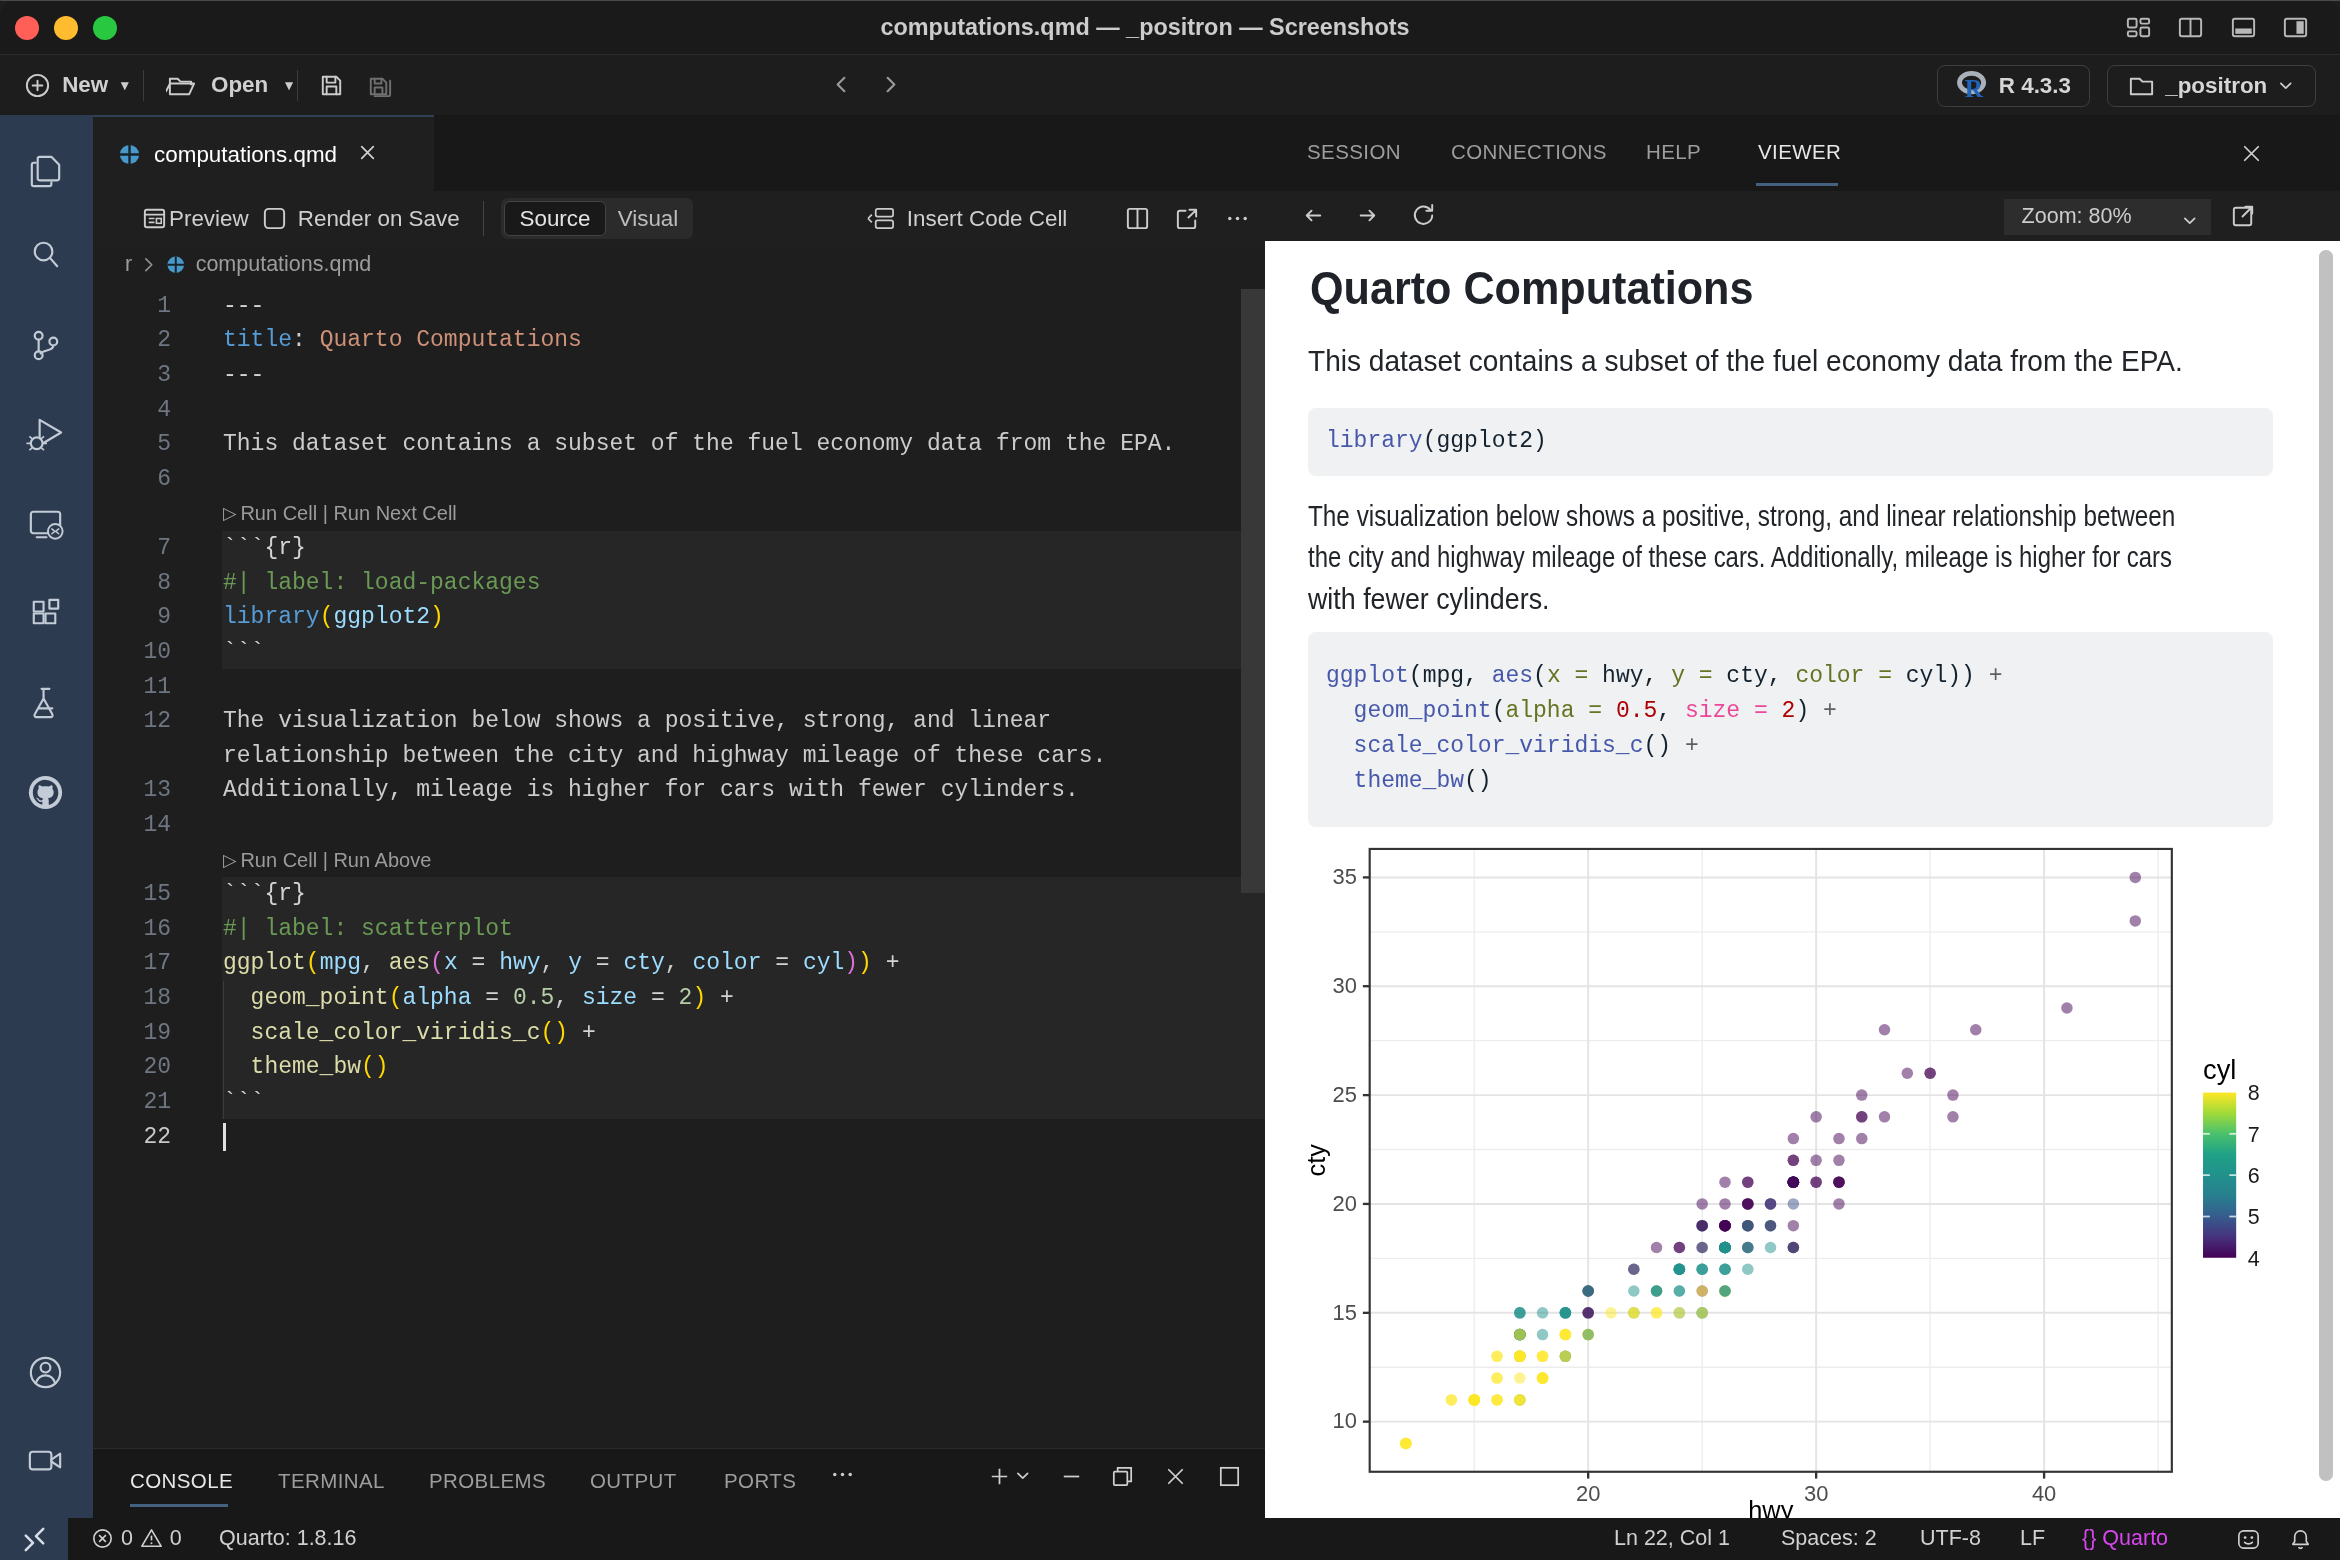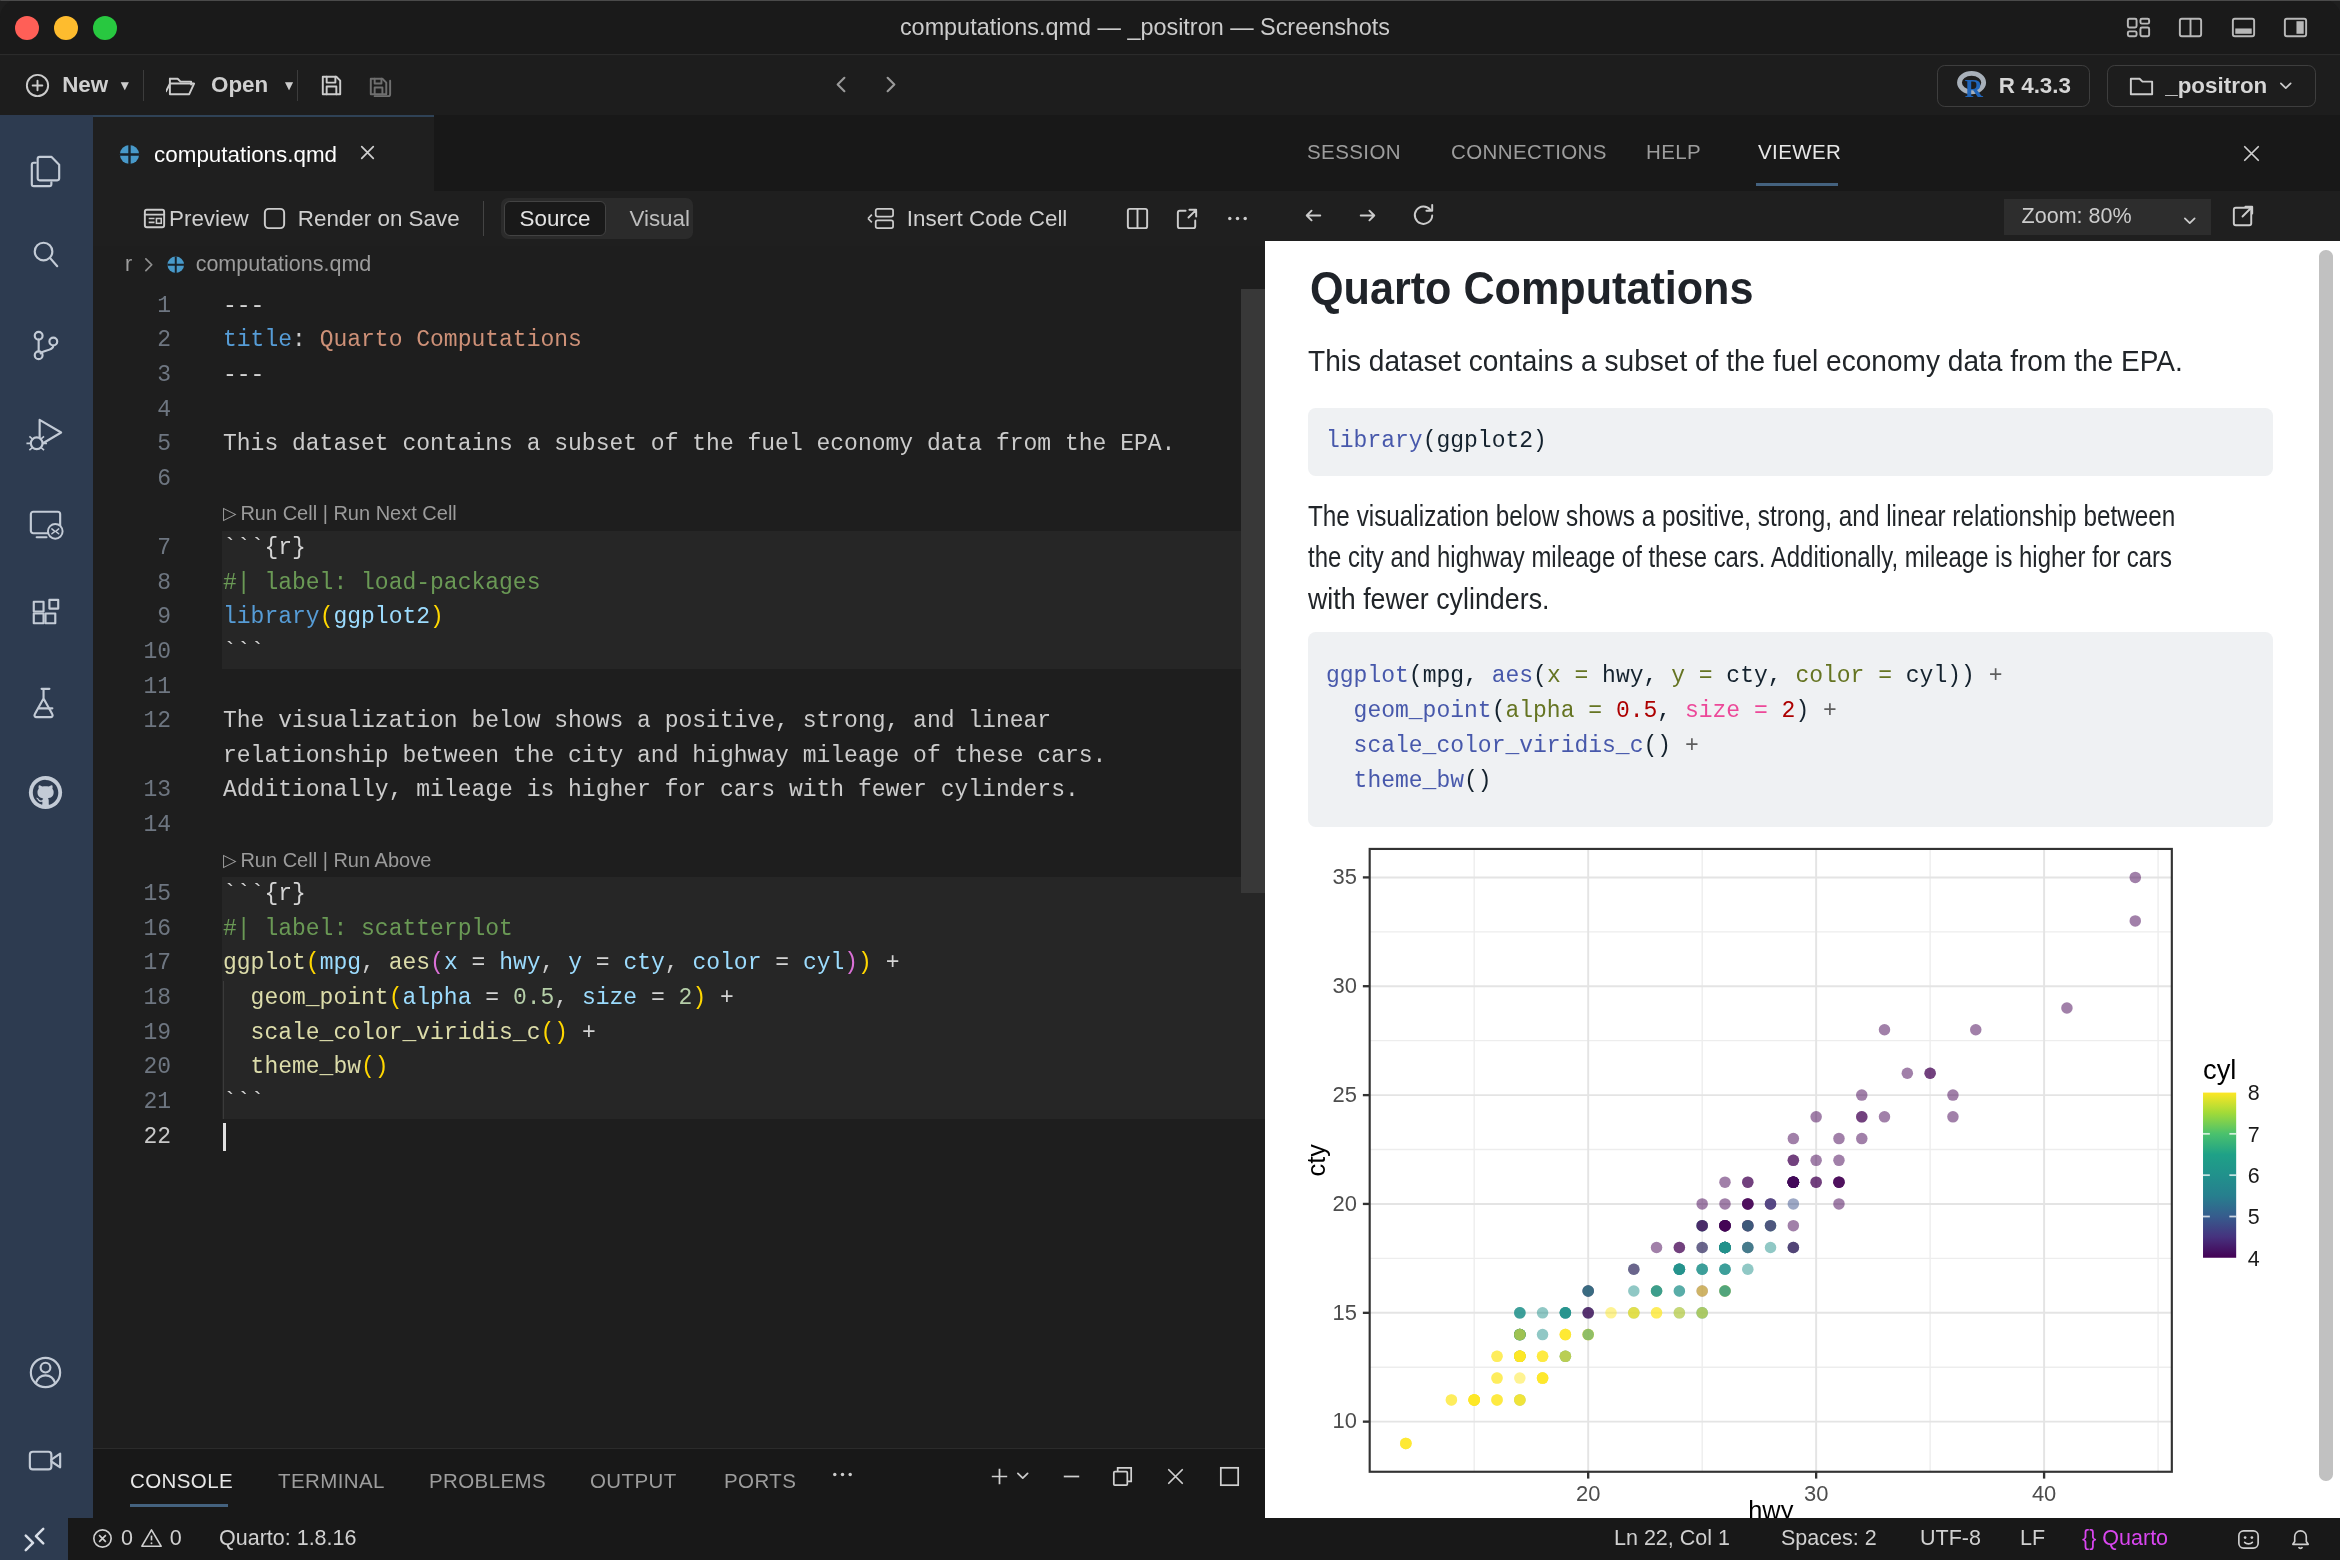--- a/index.html
+++ b/index.html
@@ -12,21 +12,21 @@
 .vtab { color:#9d9d9d; font-size:20.5px; letter-spacing:0.4px; }
 .flexc { display:flex; align-items:center; }
 </style></head>
 <body>
 
 <div class="abs" style="left:0;top:0;width:2341px;height:55px;background:#1a1a1a;border-bottom:1px solid #2b2b2b;border-radius:17.6px 17.6px 0 0">
   <div class="abs" style="left:0;top:0;width:2341px;height:1px;background:#4a4a4a;border-radius:17.6px 17.6px 0 0"></div>
   <div class="abs" style="left:15px;top:16px;width:24.4px;height:24.4px;border-radius:50%;background:#ff5f57"></div>
   <div class="abs" style="left:54px;top:16px;width:24.4px;height:24.4px;border-radius:50%;background:#febc2e"></div>
   <div class="abs" style="left:93px;top:16px;width:24.4px;height:24.4px;border-radius:50%;background:#28c840"></div>
-  <div class="abs" style="left:0;right:51px;top:13.7px;text-align:center;color:#cccccc;font-size:23.4px;font-weight:normal">computations.qmd — _positron — Screenshots</div>
+  <div class="abs" style="left:0;right:51px;top:13.7px;text-align:center;color:#cccccc;font-size:23.4px;font-weight:bold">computations.qmd — _positron — Screenshots</div>
   <div class="abs flexc" style="right:31px;top:12.7px">
       <span style="margin-left:23.4px"><svg width="29" height="29" viewBox="0 0 30 30" fill="none" class="">
           <rect x="4" y="6" width="9" height="9" rx="1.5" stroke="#b8b8b8" stroke-width="2" fill="none"></rect>
           <rect x="17" y="6" width="9" height="5" rx="1.5" stroke="#b8b8b8" stroke-width="2" fill="none"></rect>
           <rect x="17" y="15" width="9" height="9" rx="1.5" stroke="#b8b8b8" stroke-width="2" fill="none"></rect>
           <rect x="4" y="19" width="9" height="5" rx="1.5" stroke="#b8b8b8" stroke-width="2" fill="none"></rect>
         </svg></span>
       <span style="margin-left:23.4px"><svg width="29" height="29" viewBox="0 0 30 30" fill="none" class="">
           <rect x="4" y="6" width="22" height="18" rx="2" stroke="#b8b8b8" stroke-width="2" fill="none"></rect>
           <path d="M15 6 v18" stroke="#b8b8b8" stroke-width="2" fill="none"></path>
@@ -174,21 +174,21 @@
     </div>
   <div class="abs flexc" style="left:168px;top:90px;gap:9.8px">
       <svg width="27" height="27" viewBox="0 0 28 28" fill="none" class="">
         <rect x="4" y="4" width="20" height="20" rx="4" stroke="#cccccc" stroke-width="2" stroke-linecap="round" stroke-linejoin="round" fill="none"></rect>
       </svg>
       <span class="tbtxt">Render on Save</span>
     </div>
   <div class="abs" style="left:390px;top:86px;width:1px;height:35px;background:#444"></div>
   <div class="abs" style="left:408px;top:83px;width:192px;height:41px;background:#2b2b2b;border-radius:6.8px"></div>
   <div class="abs" style="left:411px;top:86px;width:102px;height:35px;background:#191919;border:1px solid #434343;border-radius:5.9px;color:#e3e3e3;font-size:22.4px;text-align:center;line-height:33px">Source</div>
-  <div class="abs" style="left:513px;top:86px;width:84px;height:35px;color:#bdbdbd;font-size:22.4px;text-align:right;line-height:35px">Visual</div>
+  <div class="abs" style="left:513px;top:86px;width:84px;height:35px;color:#bdbdbd;font-size:22.4px;text-align:center;line-height:35px">Visual</div>
   <div class="abs flexc" style="left:773px;top:90px;gap:9.8px">
       <svg width="31" height="27" viewBox="0 0 32 28" fill="none" class="">
         <path d="M2 14 L6 10 M2 14 L6 18" stroke="#cccccc" stroke-width="1.8" fill="none"></path>
         <rect x="10" y="4" width="18" height="8" rx="2" stroke="#cccccc" stroke-width="1.8" fill="none"></rect>
         <rect x="10" y="16" width="18" height="8" rx="2" stroke="#cccccc" stroke-width="1.8" fill="none"></rect>
       </svg>
       <span class="tbtxt">Insert Code Cell</span>
     </div>
   <div class="abs" style="left:1031px;top:90px"><svg width="27" height="27" viewBox="0 0 28 28" fill="none" class="">
         <rect x="4" y="4" width="20" height="20" rx="2" stroke="#cccccc" stroke-width="2" stroke-linecap="round" stroke-linejoin="round" fill="none"></rect>

